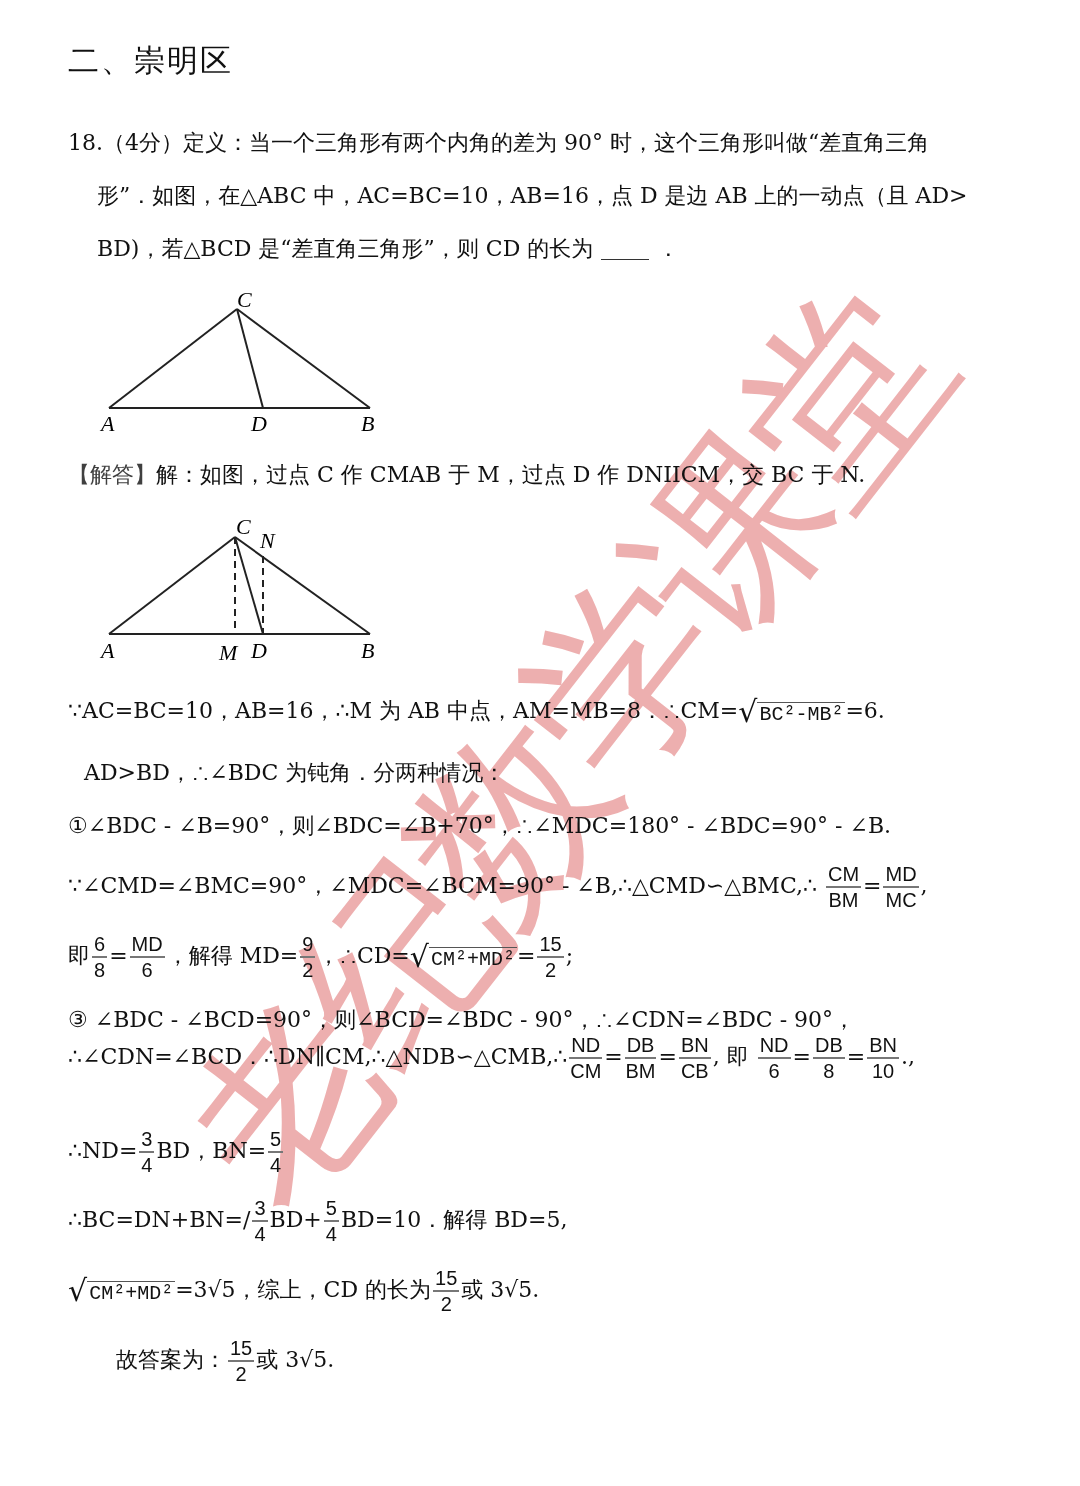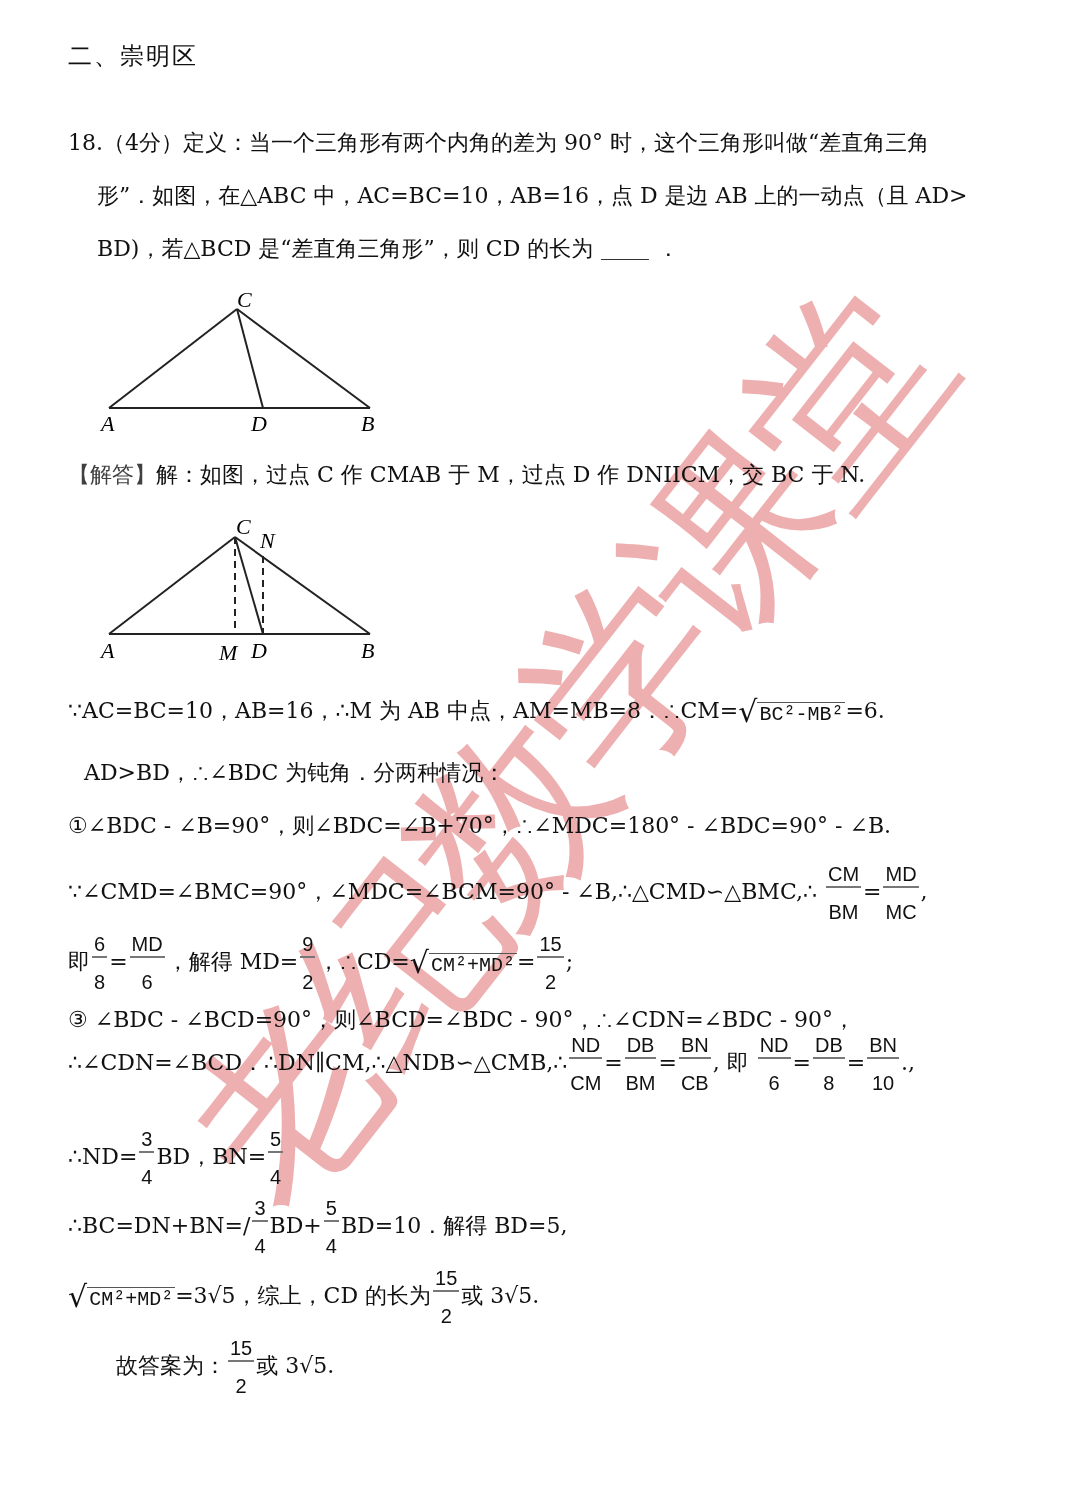--- a/index.html
+++ b/index.html
@@ -1,23 +1,23 @@
 <!DOCTYPE html>
 <html><head>
 <meta charset="utf-8">
 <style>
   html, body { margin:0; padding:0; background:#ffffff; }
   body { width:1080px; height:1486px; position:relative; overflow:hidden;
          font-family:"DejaVu Serif","Liberation Serif",serif; color:#111; }
   .abs { position:absolute; white-space:nowrap; }
-  .title { left:68px; top:40px; font-size:24px; letter-spacing:2px; font-family:"DejaVu Sans",sans-serif; }
+  .title { left:68px; top:40px; font-size:31px; letter-spacing:2px; font-family:"DejaVu Sans",sans-serif; }
   .line { font-size:22px; line-height:30px; }
   .blue { color:#404040; }
   .blank { display:inline-block; width:48px; border-bottom:1.5px solid #333; height:18px; vertical-align:middle; margin:0 8px; }
-  .frac { display:inline-flex; flex-direction:column; align-items:center; vertical-align:middle; margin:0 2px; font-family:"Liberation Sans",sans-serif; font-size:20px; line-height:24px;gap:12px; }
+  .frac { display:inline-flex; flex-direction:column; align-items:center; vertical-align:middle; margin:0 2px; font-family:"Liberation Sans",sans-serif; font-size:20px; line-height:24px; }
   .frac .num { border-bottom:2px solid #777; padding:0 2px; }
   .sqrt { display:inline-flex; align-items:flex-end; vertical-align:middle; }
   .sqrt .rad { font-size:30px; line-height:30px; font-family:"DejaVu Sans",sans-serif; }
   .sqrt .body { border-top:1.5px solid #555; padding:0 2px; font-family:"Liberation Mono",monospace; font-size:20px; line-height:24px; margin-top:2px; }
   svg.fig { position:absolute; }
   .wm { position:absolute; pointer-events:none; color:rgba(222,110,110,0.55); font-family:"DejaVu Serif",serif; font-size:190px; line-height:1; transform-origin:center; }
 </style>
 </head>
 <body>
 

